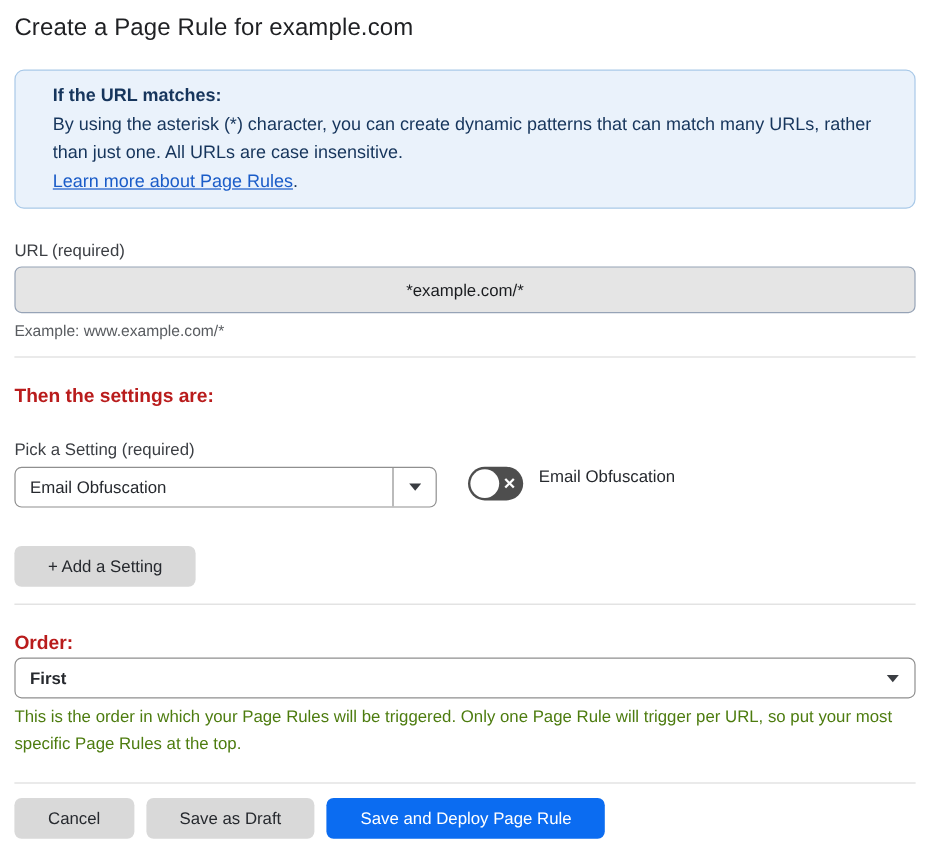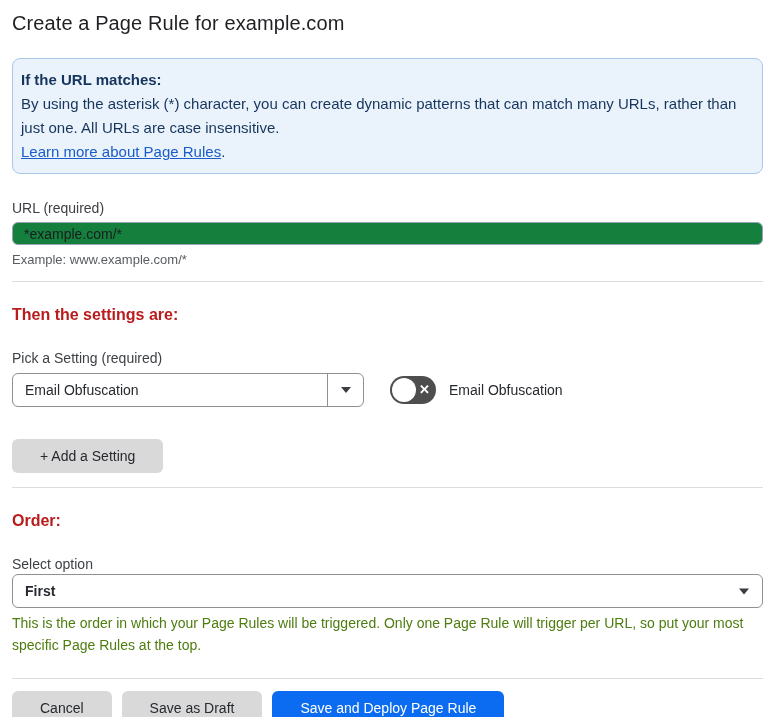--- a/index.html
+++ b/index.html
@@ -17,21 +17,21 @@
     font-weight: 400;
     color: #1f2023;
     letter-spacing: 0.1px;
   }
 
   .info-box {
     margin-top: 23px;
     background: #eaf2fb;
     border: 1px solid #a9c9e8;
     border-radius: 8px;
-    padding: 9px 8px;
+    padding: 9px 31px;
     font-size: 15px;
     line-height: 24px;
     color: #16355c;
   }
   .info-box .info-heading { font-weight: 700; }
   .info-box a {
     color: #1a5cc8;
     text-decoration: underline;
     cursor: pointer;
   }
@@ -39,29 +39,30 @@
   .field-label {
     margin-top: 26px;
     font-size: 14px;
     color: #3c3f44;
   }
 
   .url-input {
     display: block;
     width: 100%;
     margin-top: 6px;
-    height: 23px;
-    background: #15803d;
+    height: 39px;
+    background: #e5e5e5;
     border: 1px solid #96a3b6;
     border-radius: 6px;
     padding: 0 11px;
     font-family: "Liberation Sans", sans-serif;
     font-size: 14px;
     color: #1a1c1f;
     outline: none;
+    text-align: center;
   }
 
   .hint-text {
     margin-top: 7px;
     font-size: 13px;
     color: #595c60;
   }
 
   .divider {
     border: none;
@@ -72,21 +73,21 @@
   .section-heading {
     margin-top: 24px;
     font-size: 16px;
     font-weight: 700;
     color: #b91c1c;
   }
 
   .setting-row {
     margin-top: 7px;
     display: flex;
-    align-items: center;
+    align-items: flex-start;
   }
 
   .select-box {
     display: flex;
     align-items: stretch;
     background: #ffffff;
     border: 1px solid #8f8f8f;
     border-radius: 6px;
     height: 34px;
     cursor: pointer;
@@ -223,21 +224,20 @@
     </div>
     <span class="toggle-label">Email Obfuscation</span>
   </div>
 
   <button class="btn btn-gray add-setting-btn">+ Add a Setting</button>
 
   <hr class="divider">
 
   <div class="section-heading">Order:</div>
 
-  <div class="field-label">Select option</div>
 
   <div class="select-box order-select">
     <div class="select-value">First</div>
     <span class="caret-down inline-arrow"></span>
   </div>
 
   <p class="order-description">This is the order in which your Page Rules will be triggered. Only one Page Rule will trigger per URL, so put your most specific Page Rules at the top.</p>
 
   <hr class="divider footer-divider">
 

